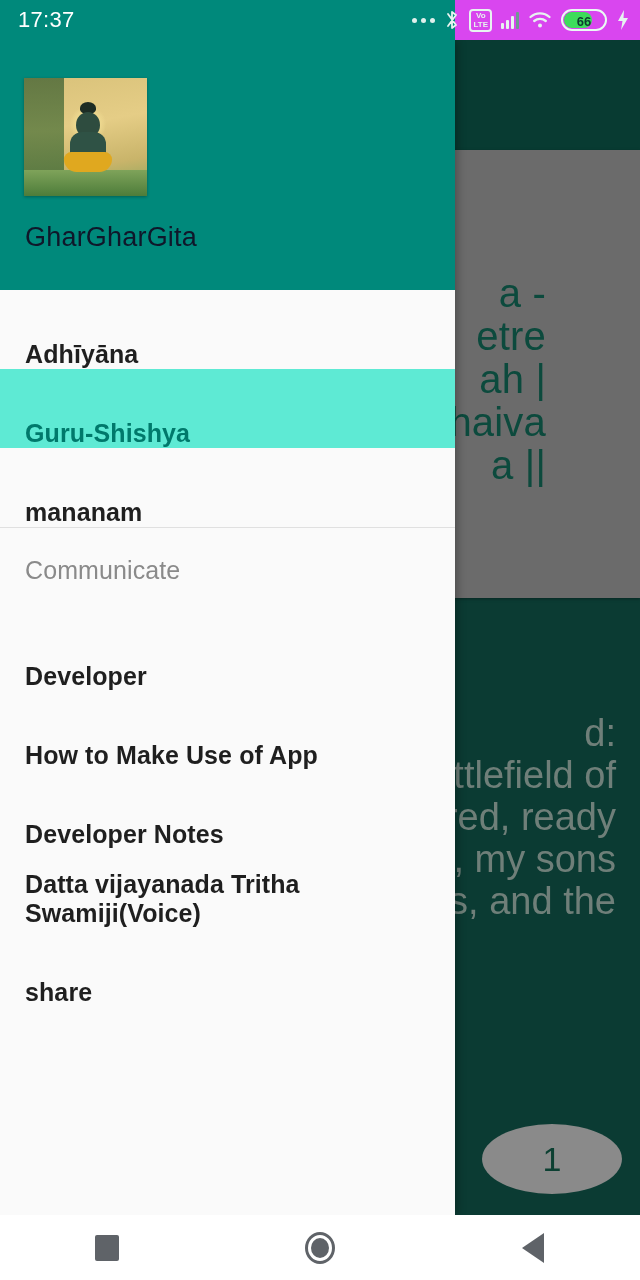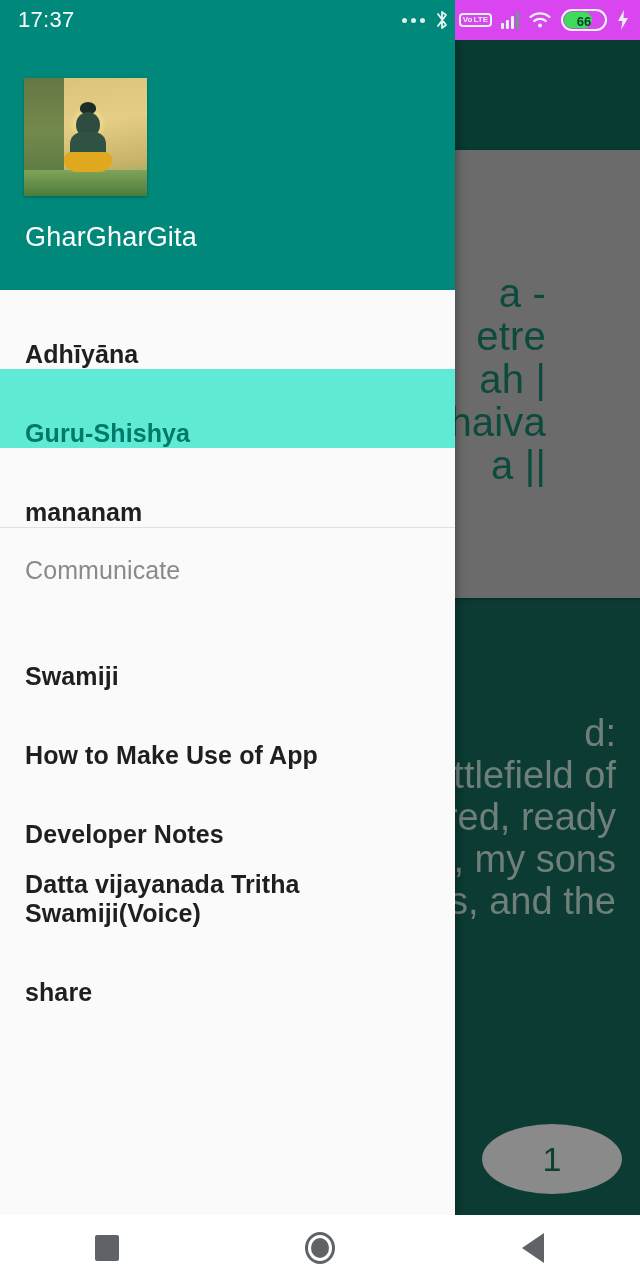--- a/index.html
+++ b/index.html
@@ -75,21 +75,21 @@
     position:absolute; right:10px; top:0; height:40px;
     display:flex; align-items:center; gap:9px;
   }
   .st-ico{ display:flex; align-items:center; color:#e7f3f0; }
   .dots{ display:flex; gap:4px; align-items:center; }
   .dots i{ width:5px; height:5px; border-radius:50%; background:#dff0ec; display:block; }
   .volte-box{
     border:2px solid #e7f3f0; border-radius:4px;
     font-size:8px; line-height:8px; font-weight:700;
     padding:1px 2px; color:#e7f3f0; text-align:center;
-    display:flex; flex-direction:row; gap:1px;
+    display:flex; flex-direction:column; gap:1px;
   }
   .bars{ display:flex; align-items:flex-end; gap:2px; height:17px; }
   .bars i{ width:3px; background:#e7f3f0; display:block; border-radius:1px; }
   .bars i:nth-child(1){ height:6px; }
   .bars i:nth-child(2){ height:9px; }
   .bars i:nth-child(3){ height:13px; }
   .bars i:nth-child(4){ height:17px; background:#6f9890; }
   .batt{
     width:46px; height:22px; border:2px solid #eafaf4; border-radius:11px;
     position:relative; display:flex; align-items:flex-end; justify-content:center;
@@ -150,21 +150,21 @@
   .lf-body{
     position:absolute; left:6px; top:28px; width:36px; height:26px;
     border-radius:12px 12px 6px 6px; background:#2f5245;
   }
   .lf-dhoti{
     position:absolute; left:0px; top:48px; width:48px; height:20px;
     border-radius:8px 8px 14px 14px; background:#e0a81f;
   }
   #drawer-title{
     position:absolute; left:25px; top:182px;
-    color:#ffffff; font-size:27px; letter-spacing:.2px;
+    color:#0f172a; font-size:27px; letter-spacing:.2px;
   }
 
   .menu-section{ background:#fafafa; }
   .menu-item{
     height:79px;
     display:flex; align-items:flex-end;
     padding-left:25px;
     color:#1f1f1f;
     font-size:25px;
     font-weight:600;
@@ -304,21 +304,21 @@
       <div class="menu-item">
         <span>mananam</span>
       </div>
     </div>
 
     <div class="section-divider"></div>
 
     <div class="menu-section">
       <div class="section-title">Communicate</div>
       <div class="menu-item">
-        <span>Swamiji</span>
+        <span>Developer</span>
       </div>
       <div class="menu-item">
         <span>How to Make Use of App</span>
       </div>
       <div class="menu-item">
         <span>Developer Notes</span>
       </div>
       <div class="menu-item">
         <span>Datta vijayanada Tritha Swamiji(Voice)</span>
       </div>

